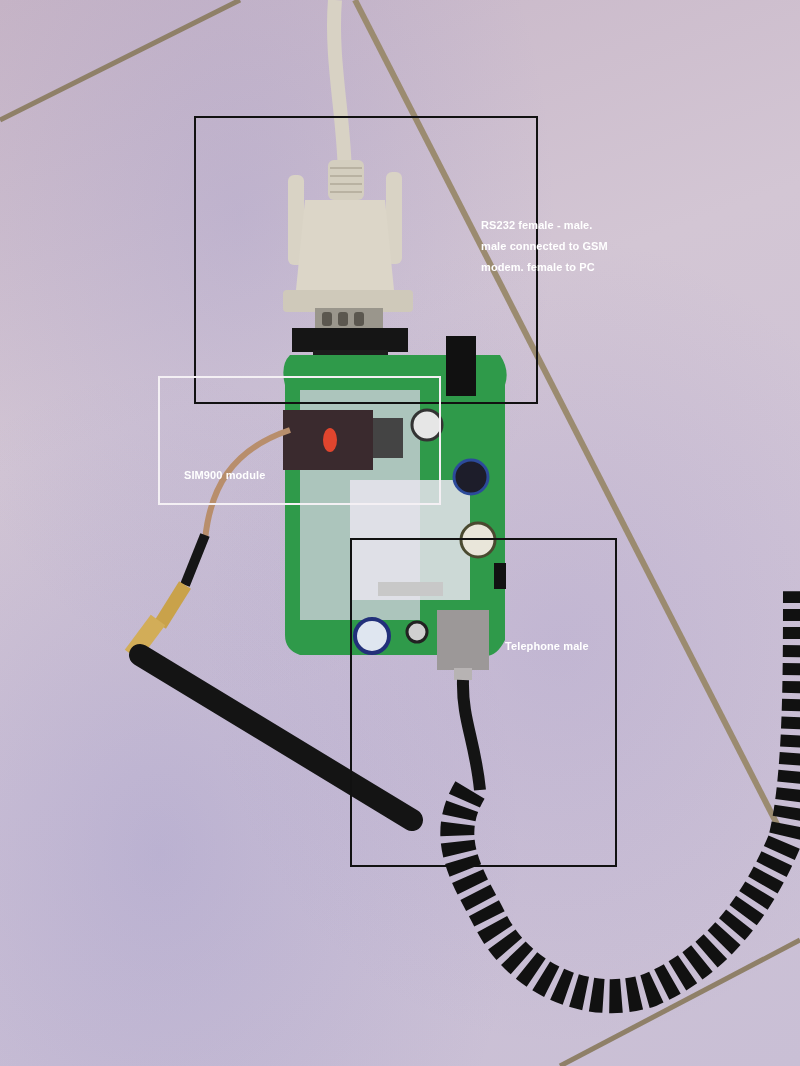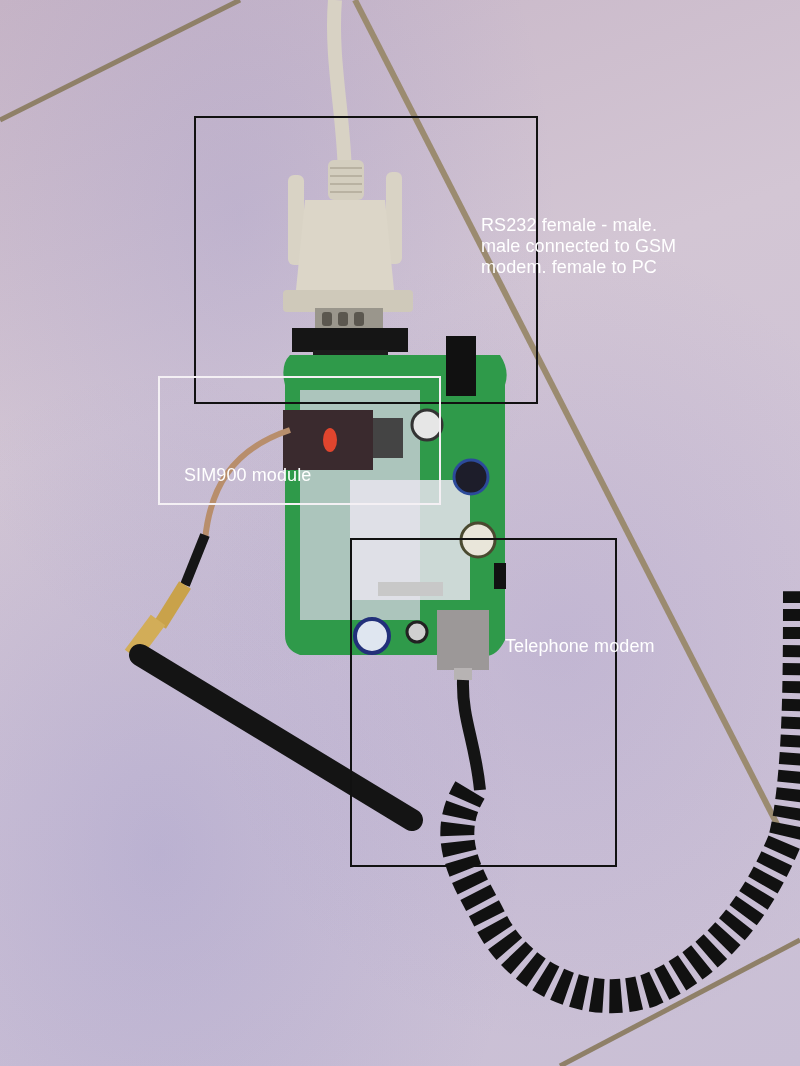--- a/index.html
+++ b/index.html
@@ -8,21 +8,21 @@
       background:
         radial-gradient(ellipse at 30% 20%, rgba(120,120,200,0.18), transparent 40%),
         radial-gradient(ellipse at 70% 60%, rgba(120,110,190,0.15), transparent 45%),
         radial-gradient(ellipse at 20% 80%, rgba(110,110,190,0.2), transparent 40%),
         linear-gradient(160deg, #c7b5c6 0%, #d3c6d4 35%, #cfc3d6 60%, #c9bfd5 100%);
     }
     svg.photo { position: absolute; left: 0; top: 0; }
     .annot-box { position: absolute; box-sizing: border-box; }
     .annot-box.dark { border: 2px solid #111; }
     .annot-box.light { border: 2px solid #f4f0f4; }
-    .label { position: absolute; color: #ffffff; font-weight: normal; font-size: 18px; line-height: 21px; white-space: pre-line; letter-spacing: 0.1px; }
+    .label { position: absolute; color: #ffffff; font-weight: bold; font-size: 11px; line-height: 21px; white-space: pre-line; letter-spacing: 0.1px; }
   </style>
 </head>
 <body>
 
 <div id="scene">
 
   <svg class="photo" width="800" height="1066" viewBox="0 0 800 1066">
 
     <g>
       <line x1="0" y1="120" x2="240" y2="0" stroke="#8f8068" stroke-width="5"></line>
@@ -91,14 +91,14 @@
   </svg>
 
   <div class="annot-box dark" style="left:194px; top:116px; width:344px; height:288px;"></div>
   <div class="annot-box light" style="left:158px; top:376px; width:283px; height:129px;"></div>
   <div class="annot-box dark" style="left:350px; top:538px; width:267px; height:329px;"></div>
 
   <div class="label" style="left:481px; top:215px;">RS232  female - male.
 male connected to GSM
 modem.  female to PC</div>
   <div class="label" style="left:184px; top:465px;">SIM900 module</div>
-  <div class="label" style="left:505px; top:636px;">Telephone modem</div>
+  <div class="label" style="left:505px; top:636px;">Telephone male</div>
 </div>
 
 </body></html>

